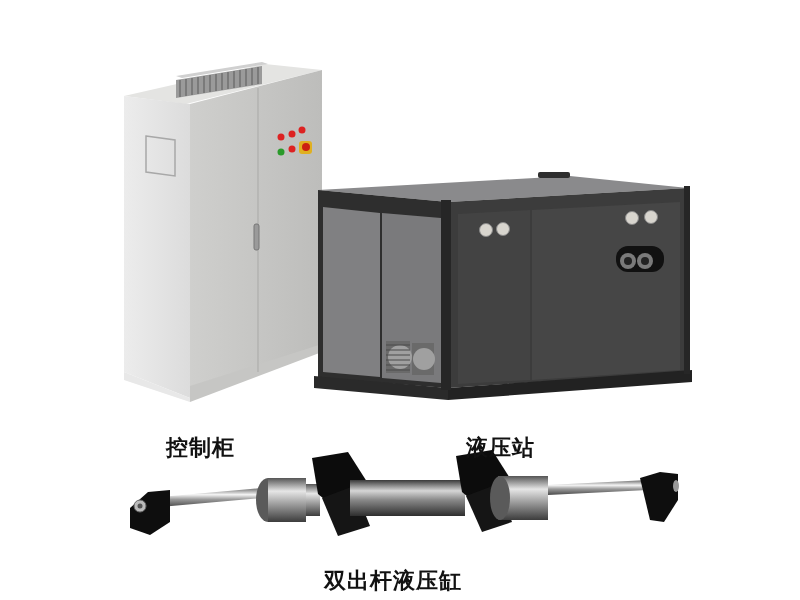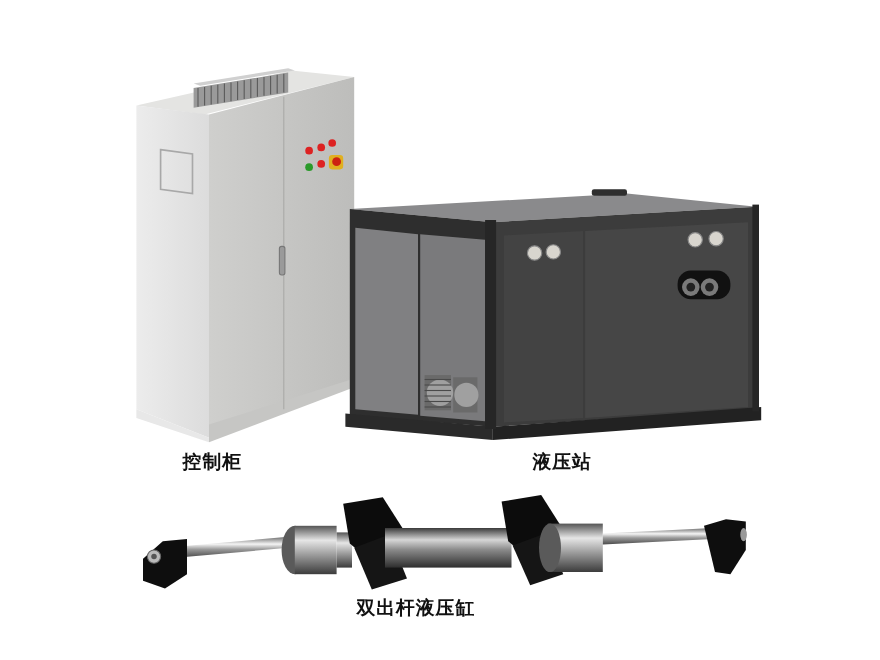--- a/index.html
+++ b/index.html
@@ -1,19 +1,19 @@
 <!DOCTYPE html>
 <html><head>
 <meta charset="utf-8">
 <style>
   html, body { margin:0; padding:0; background:#ffffff; }
   body { width:800px; height:600px; position:relative; overflow:hidden;
          font-family:"DejaVu Sans", sans-serif; }
-  .label { position:absolute; font-weight:bold; font-size:17px; color:#111;
-           letter-spacing:1px; font-family:"DejaVu Sans", sans-serif; white-space:nowrap; }
+  .label { position:absolute; font-weight:bold; font-size:22px; color:#111;
+           letter-spacing:1px; font-family:"DejaVu Sans", sans-serif; white-space:nowrap;margin-top:25px; }
   svg { position:absolute; left:0; top:0; }
 </style>
 </head>
 <body>
 
 <svg width="800" height="600">
   <defs>
     <linearGradient id="cabFront" x1="0" x2="1">
       <stop offset="0" stop-color="#cfcfcd"></stop>
         <stop offset="1" stop-color="#bdbdbb"></stop>
@@ -171,14 +171,14 @@
     <polygon points="548,485 648,480 648,490 548,495" fill="url(#rod)"></polygon>
 
     <g>
       <polygon points="640,478 660,472 678,474 678,500 664,522 650,520" fill="#0e0e0e"></polygon>
       <ellipse cx="676" cy="486" rx="3" ry="6" fill="#999"></ellipse>
     </g>
   </g>
 </svg>
 
 <div class="label" style="left:166px; top:408px;">控制柜</div>
-<div class="label" style="left:484px; top:408px;">液压站</div>
+<div class="label" style="left:466px; top:408px;">液压站</div>
 <div class="label" style="left:324px; top:541px;">双出杆液压缸</div>
 
 </body></html>

